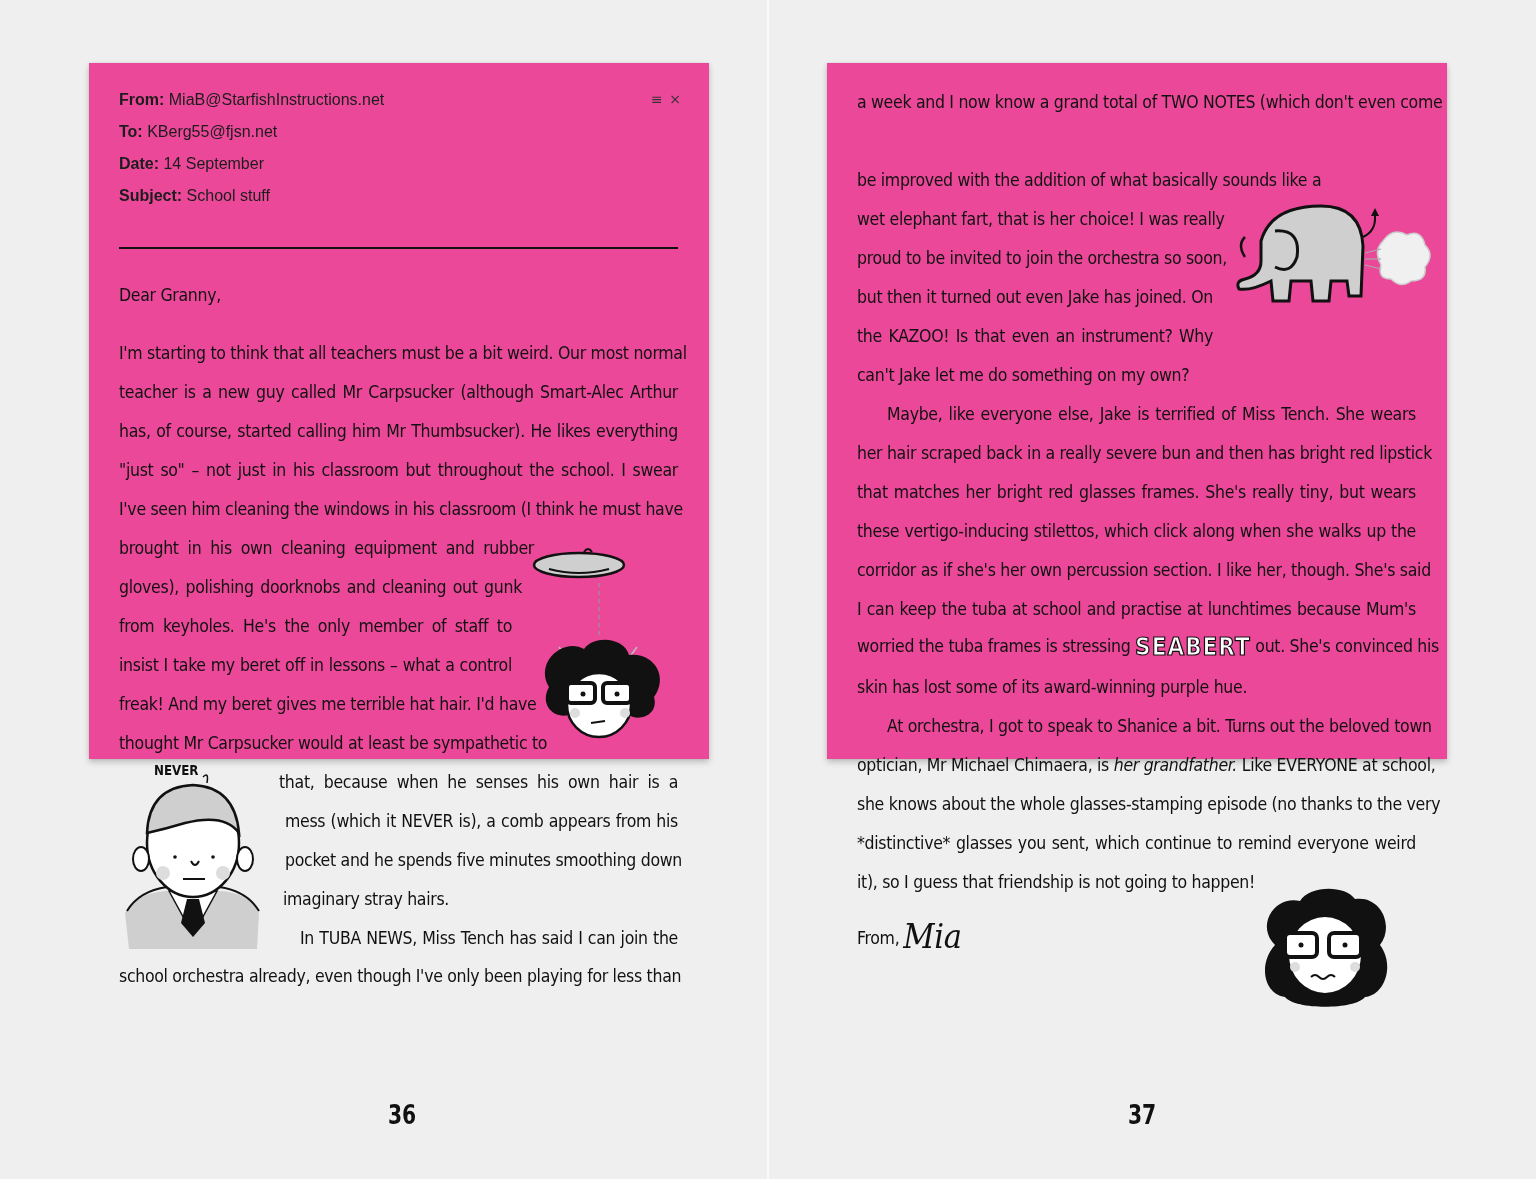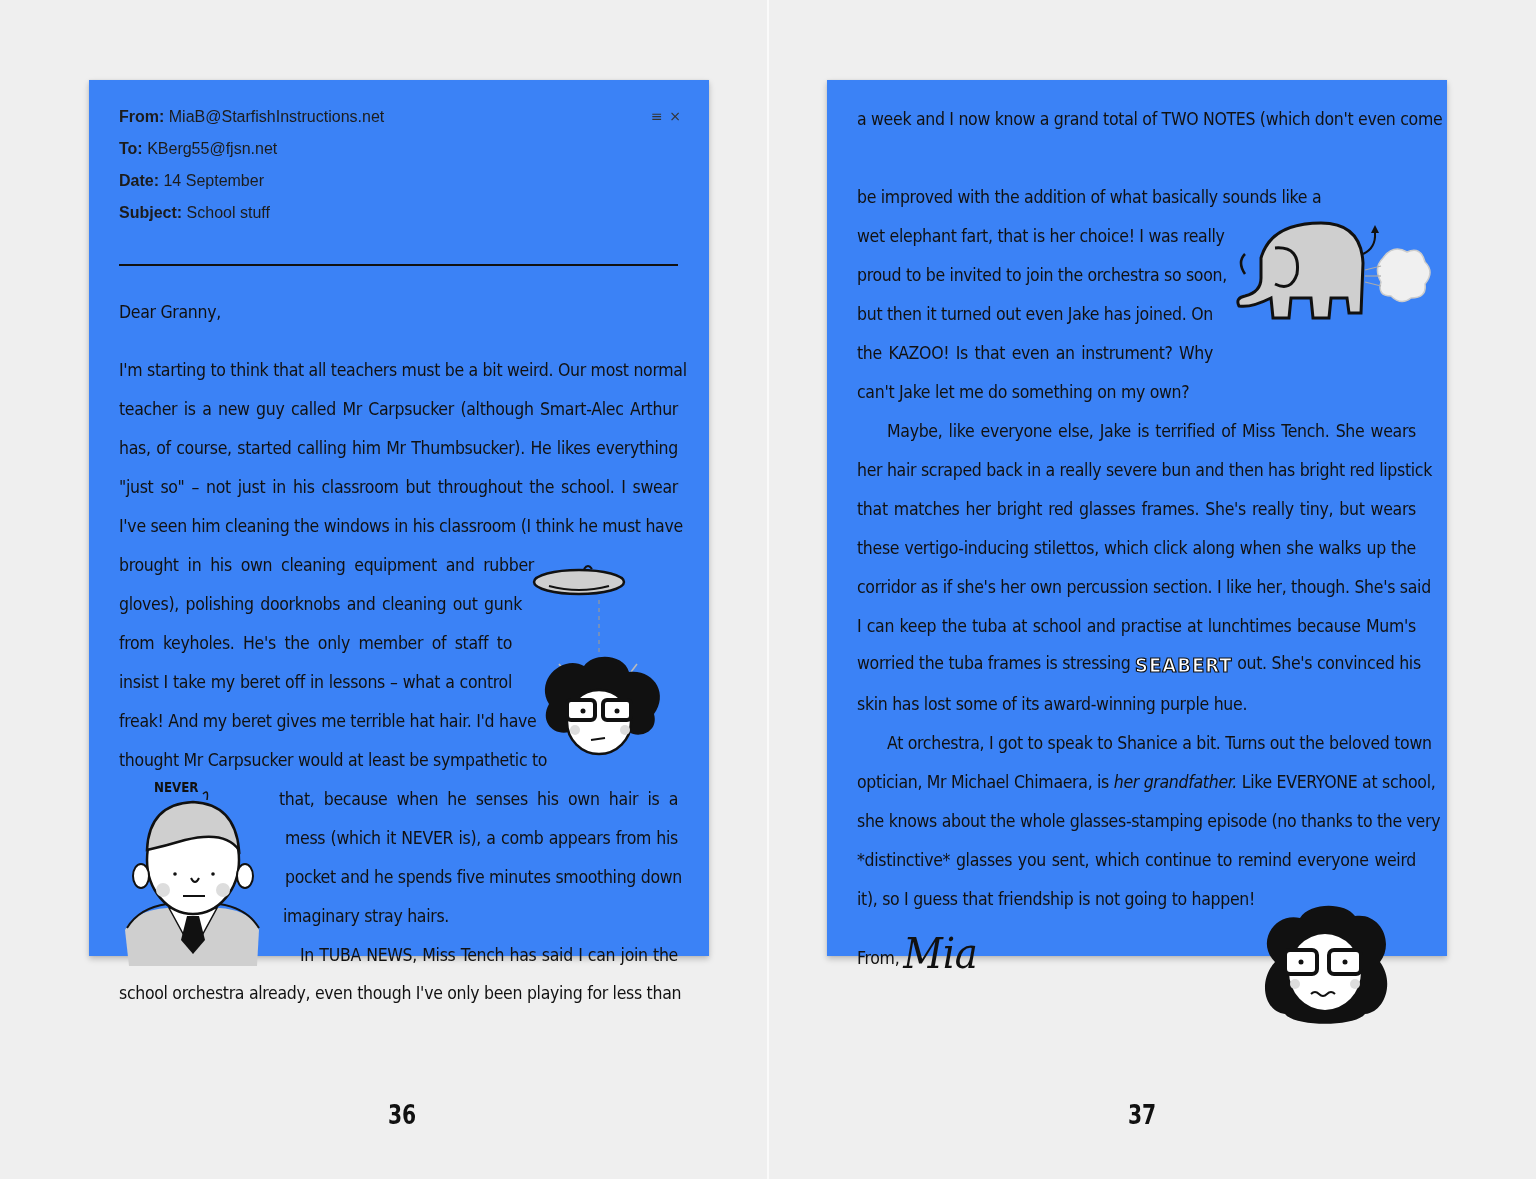--- a/index.html
+++ b/index.html
@@ -3,44 +3,44 @@
 <meta charset="utf-8">
 <style>
   html, body { margin: 0; padding: 0; }
   body {
     width: 1536px; height: 1179px; position: relative; overflow: hidden;
     background: #efefef;
     font-family: "DejaVu Sans", sans-serif;
   }
   .spine { position: absolute; left: 767px; top: 0; width: 2px; height: 1179px; background: #fafafa; }
   .page {
-    position: absolute; top: 80px; width: 620px; height: 876px; background: #3b82f6;
+    position: absolute; top: 63px; width: 620px; height: 696px; background: #ec4899;
     box-shadow: 0 3px 6px rgba(0,0,0,0.22), 0 0 2px rgba(0,0,0,0.08);
   }
   .page.left { left: 89px; }
   .page.right { left: 827px; }
   .hdr {
     position: absolute; left: 30px; font-family: "Liberation Sans", sans-serif;
     font-size: 16px; color: #1c1c1c; white-space: nowrap;
   }
   .hdr b { font-weight: bold; }
   .menu-icons { position: absolute; left: 562px; top: 28px; font-size: 14px; color: #333; letter-spacing: 1px; font-family: "DejaVu Sans", sans-serif; }
   .rule { position: absolute; left: 30px; top: 184px; width: 559px; height: 2px; background: #111; }
   .ln {
     position: absolute; font-family: "DejaVu Sans Condensed", "DejaVu Sans", sans-serif;
     font-stretch: condensed; font-size: 17.5px; color: #111; white-space: nowrap;
     text-align: justify; text-align-last: justify; line-height: 22px; letter-spacing: -0.3px;
   }
   .ln.last { text-align-last: left; }
   .ln i { font-style: italic; }
   .seabert {
-    display: inline-block; font-family: "DejaVu Sans", sans-serif; font-size: 20px; font-weight: bold;
+    display: inline-block; font-family: "DejaVu Sans", sans-serif; font-size: 24px; font-weight: bold;
     color: #fff; -webkit-text-stroke: 1.2px #111; letter-spacing: 1px; vertical-align: -3px;
   }
-  .sig { font-family: "DejaVu Serif", serif; font-style: italic; font-size: 43px; vertical-align: -4px; margin-left: 4px; }
+  .sig { font-family: "DejaVu Serif", serif; font-style: italic; font-size: 34px; vertical-align: -4px; margin-left: 4px; }
   .pageno {
     position: absolute; top: 1100px; font-family: "DejaVu Sans", sans-serif; font-weight: bold;
     font-size: 26px; color: #111; transform: scaleX(0.78);
   }
   .illus { position: absolute; }
   .never-label { position: absolute; font-family: "DejaVu Sans", sans-serif; font-weight: bold; font-size: 14px; transform: scaleX(0.85); color:#111; }
 </style>
 </head>
 <body>
 

